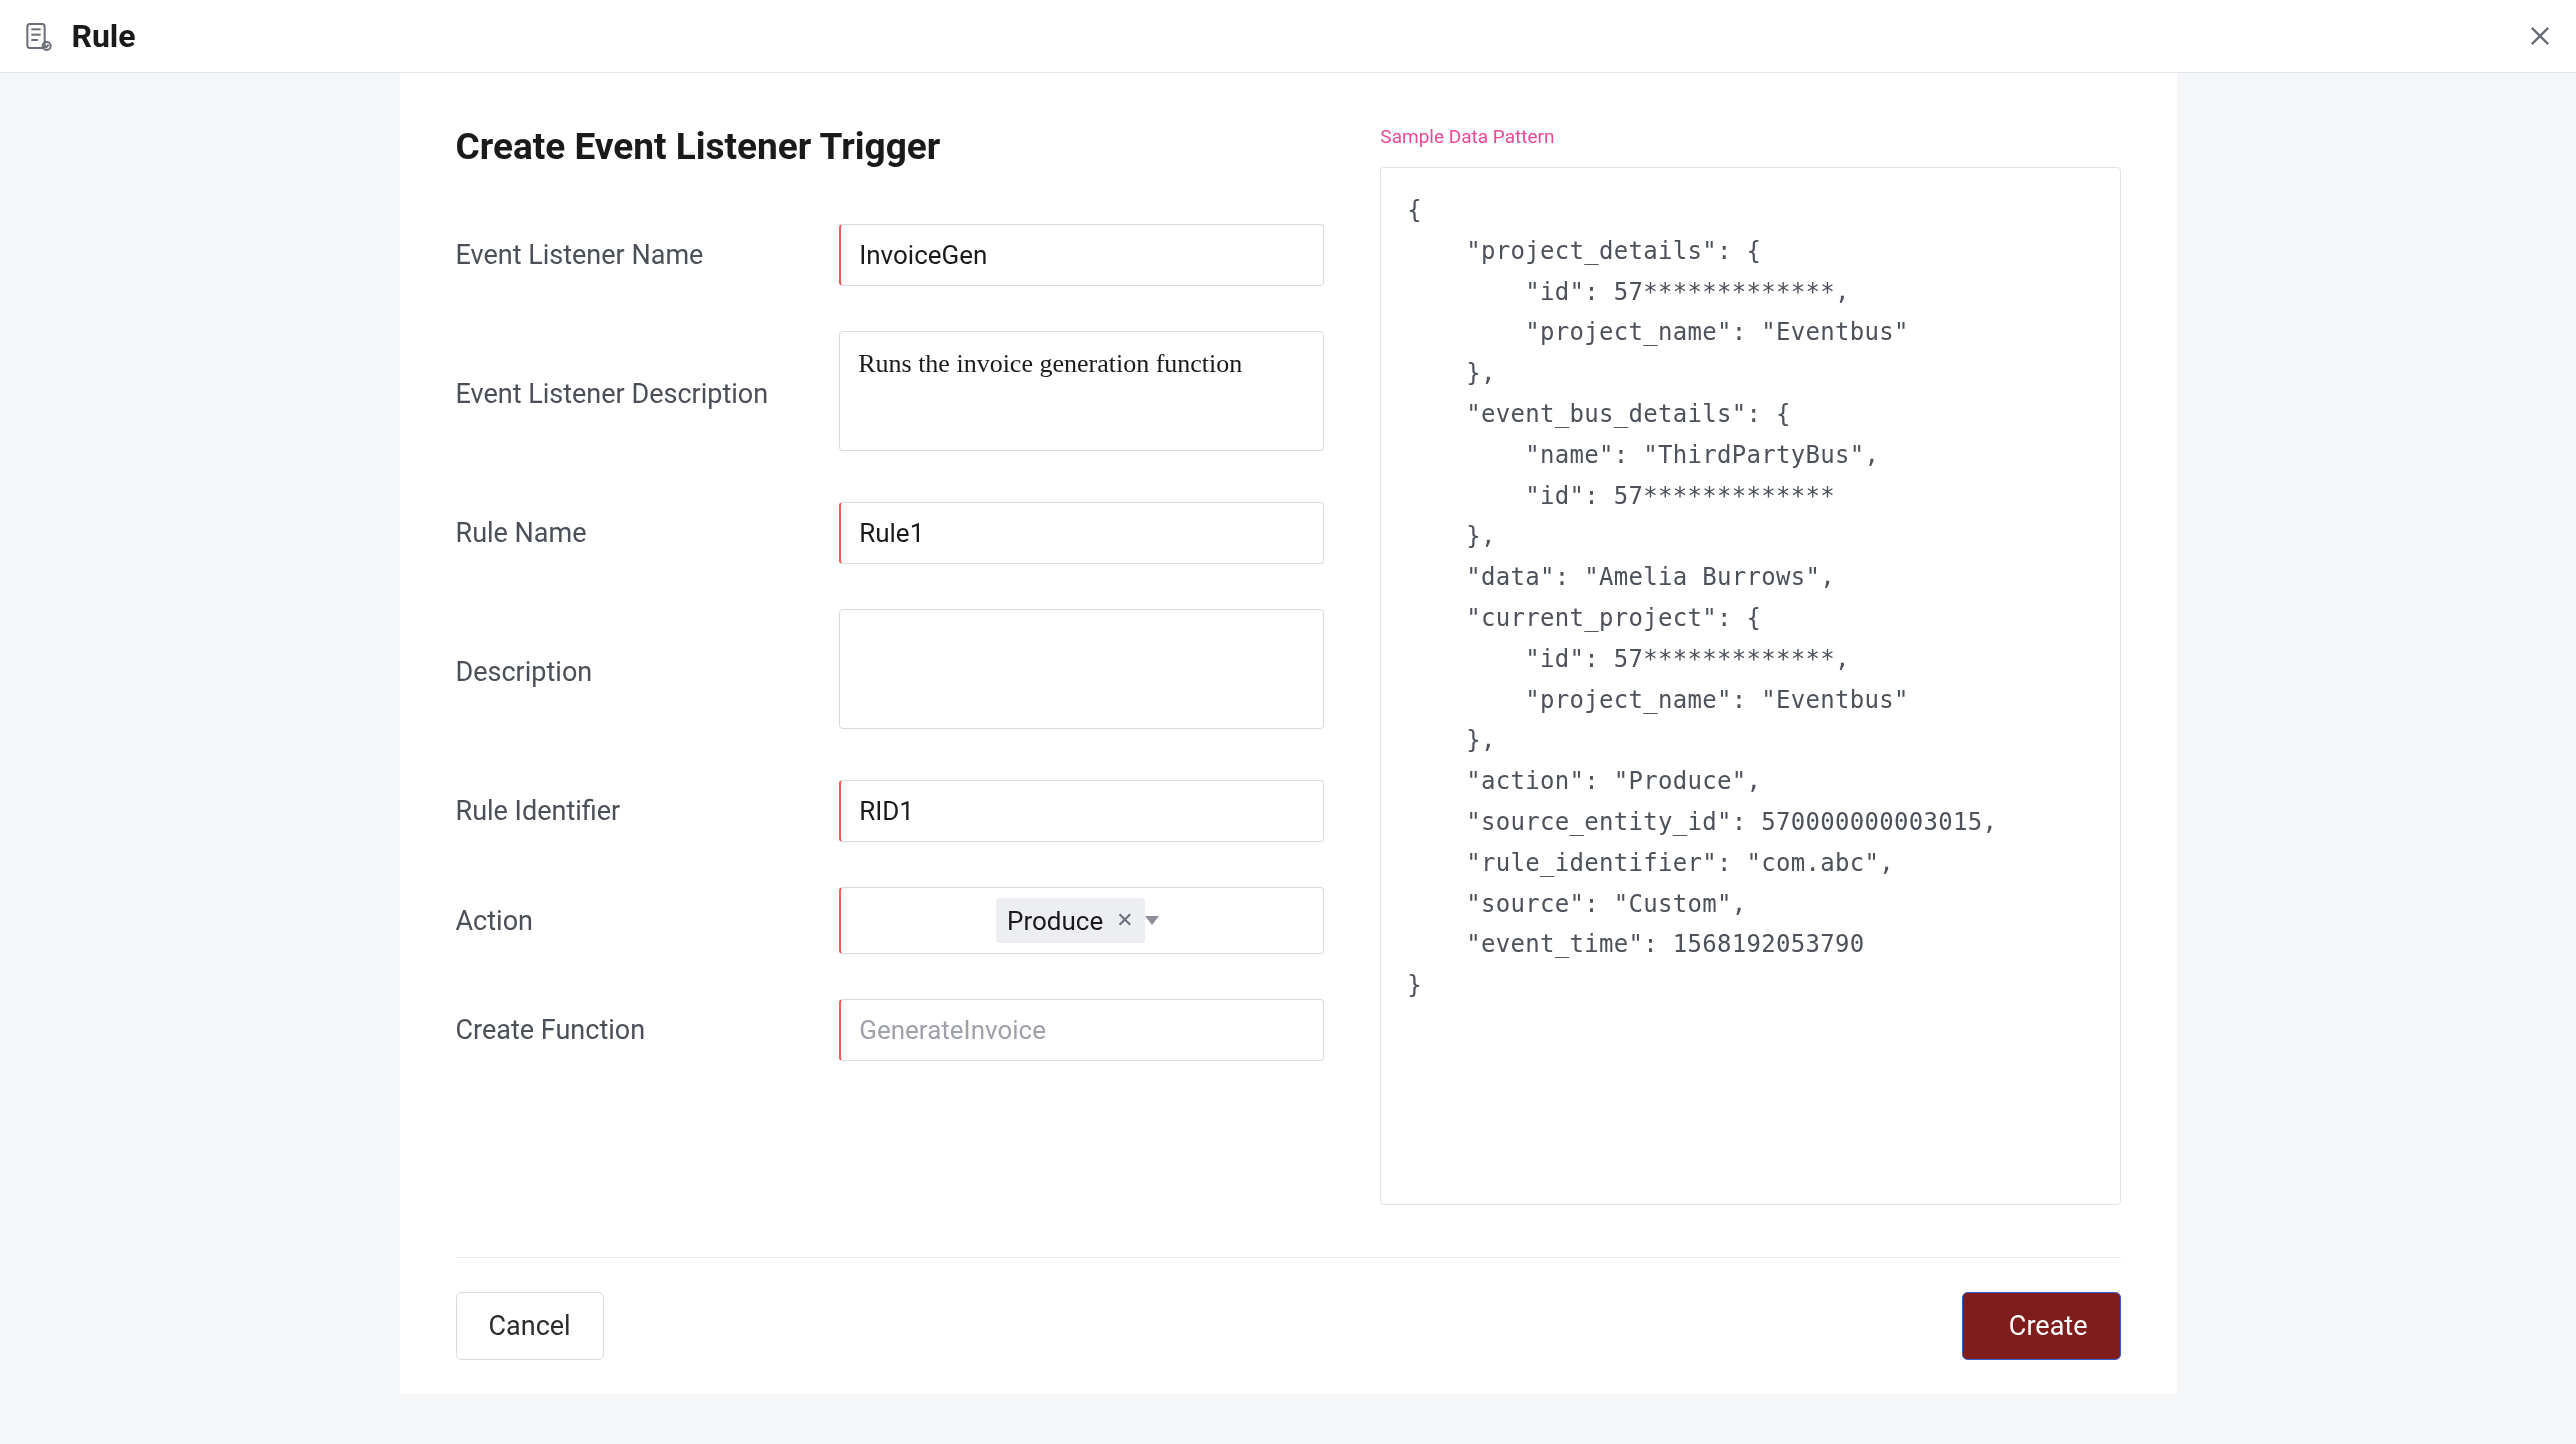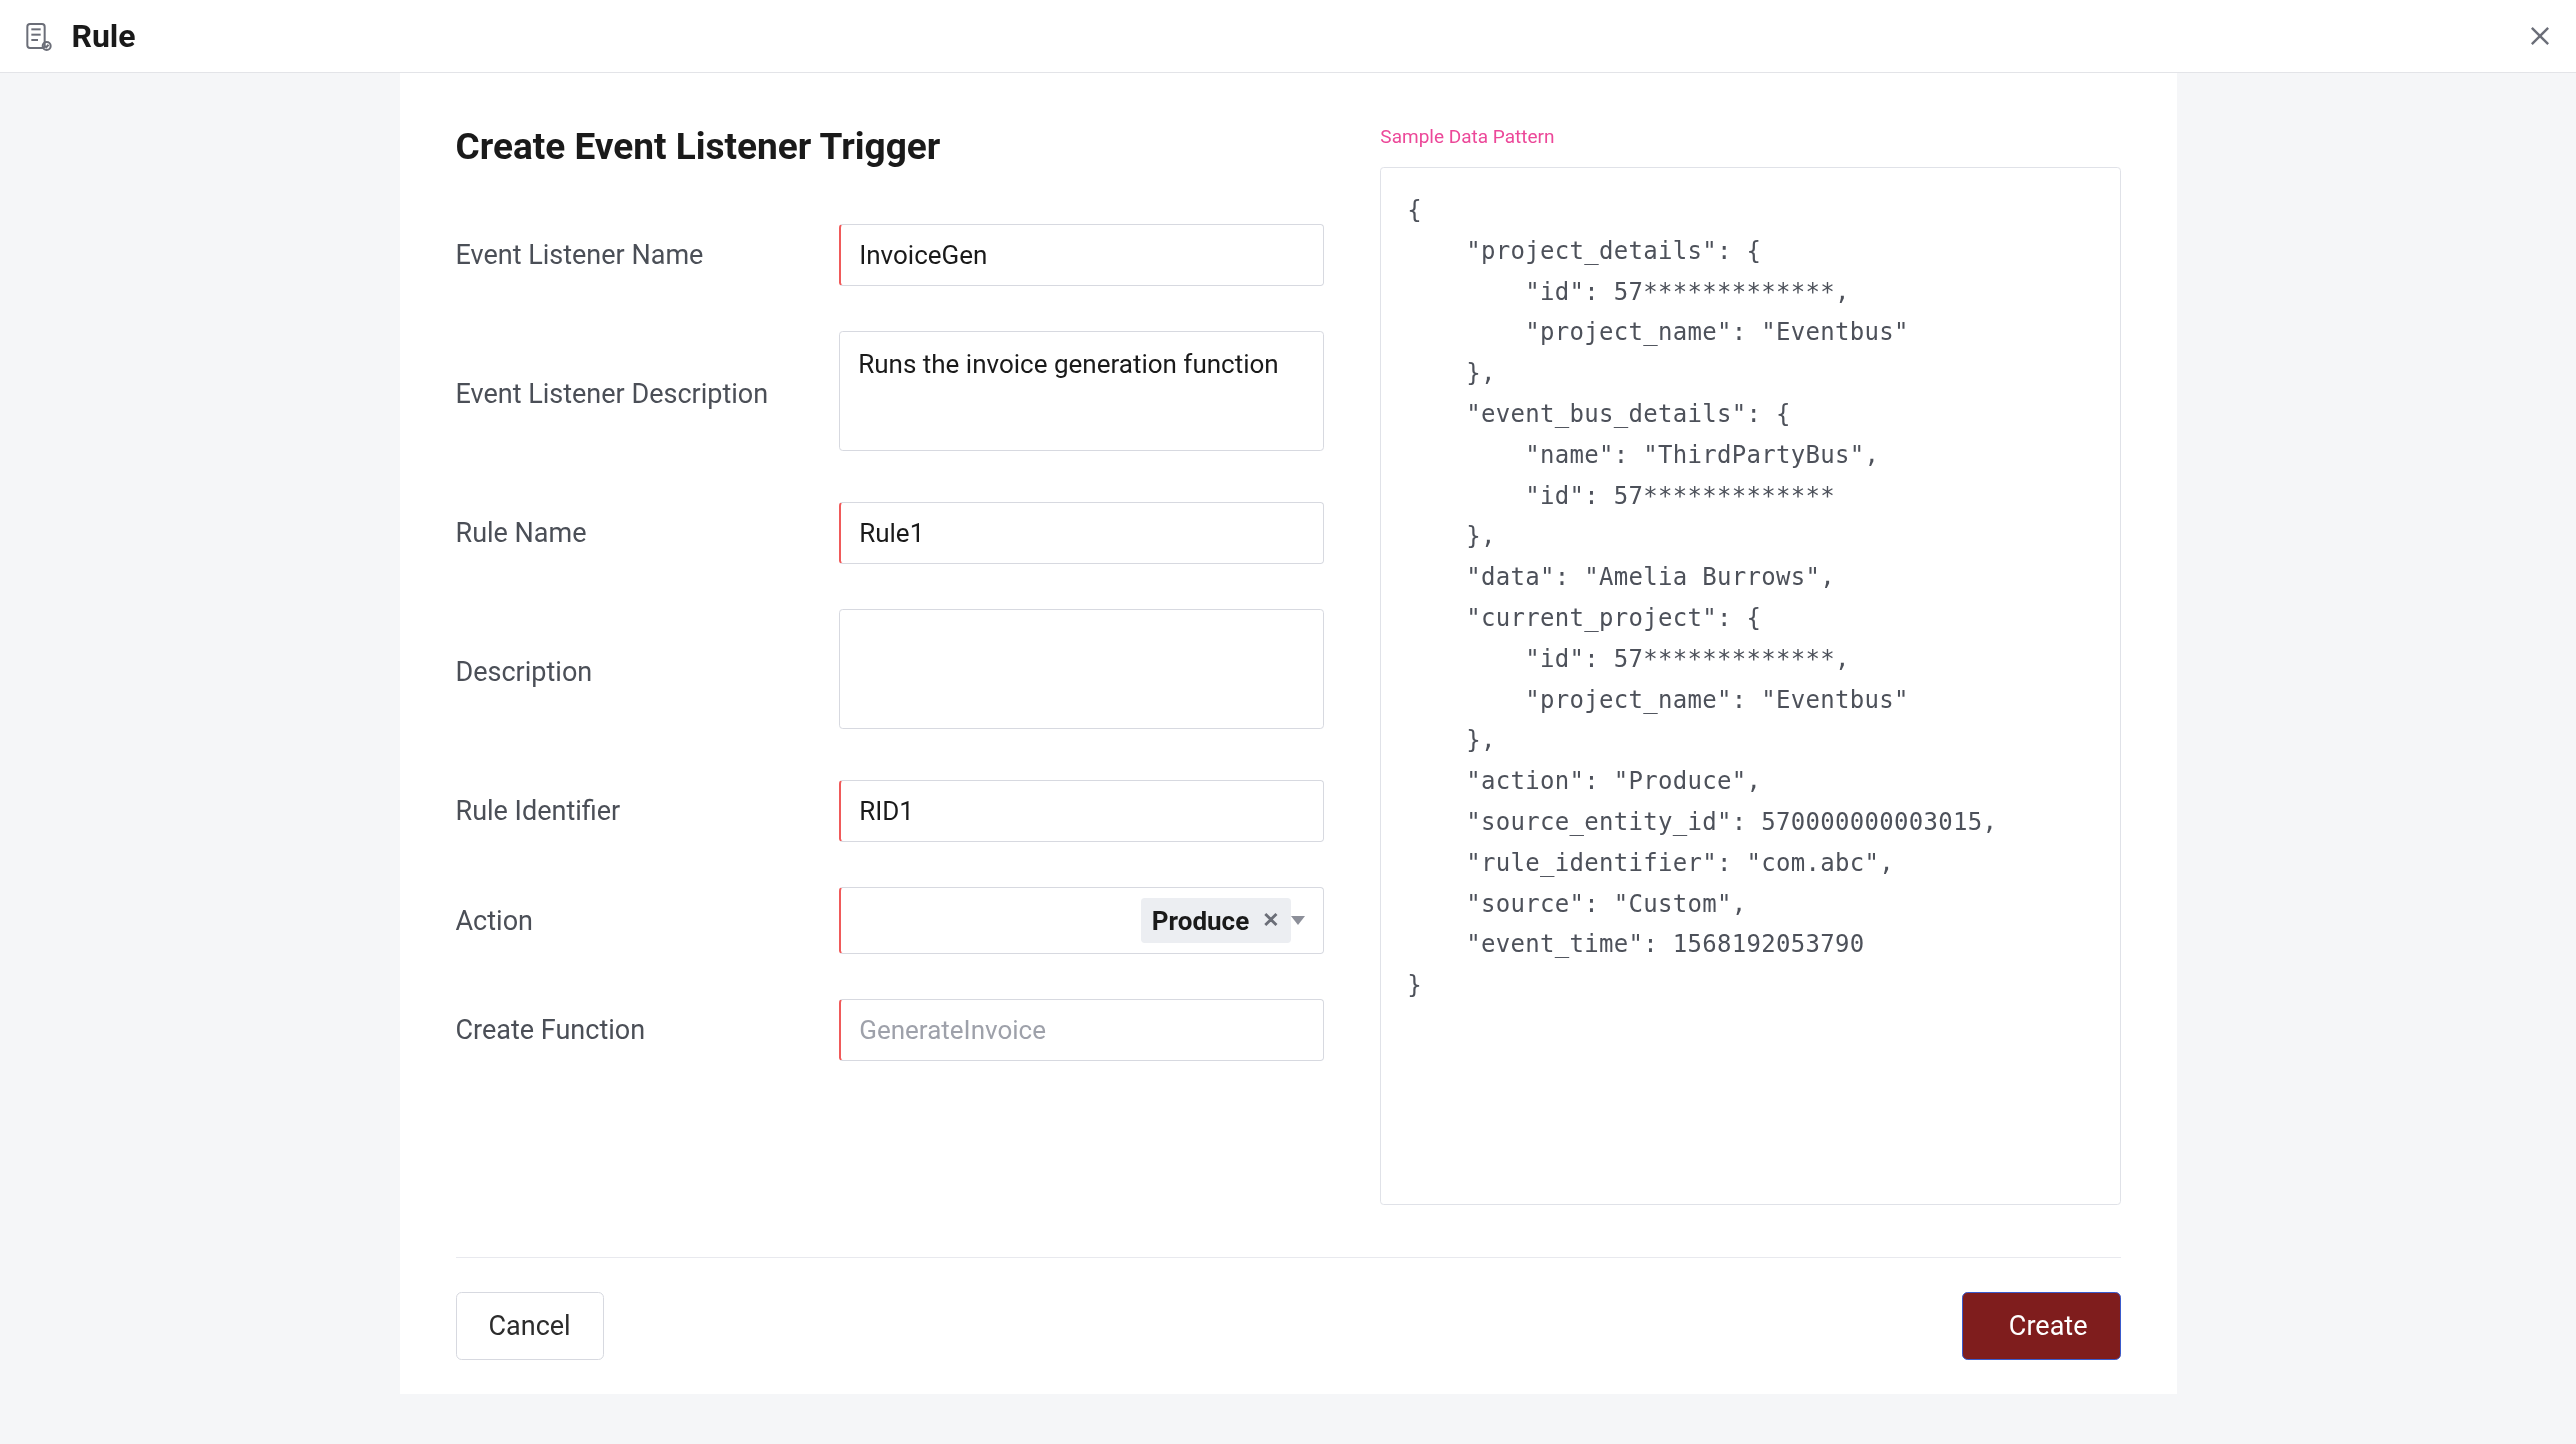--- a/index.html
+++ b/index.html
@@ -102,32 +102,32 @@
     font-family: inherit;
   }
   .input.no-required, .textarea.no-required, .select.no-required {
     border-left: 0.9px solid #d7d9e0;
   }
   .input::placeholder, .textarea::placeholder { color: #9ea1aa; }
   .textarea {
     height: 120px;
     resize: none;
     padding-top: 17px;
+    font-family: Liberation Serif, serif;
   }
   .input.placeholderish { color: #9a9da6; }
 
   
   .select {
     display: flex;
     align-items: center;
-    justify-content: flex-end;
+    justify-content: center;
     min-height: 67px;
     padding: 7.5px 18.7px 7.5px 9.4px;
     cursor: pointer;
-    font-weight: bold;
   }
   .chip {
     display: inline-flex;
     align-items: center;
     background: #eceef2;
     border-radius: 3.7px;
     padding: 7.5px 11.2px;
     font-size: 26px;
     color: #1a1a1a;
     gap: 13px;

